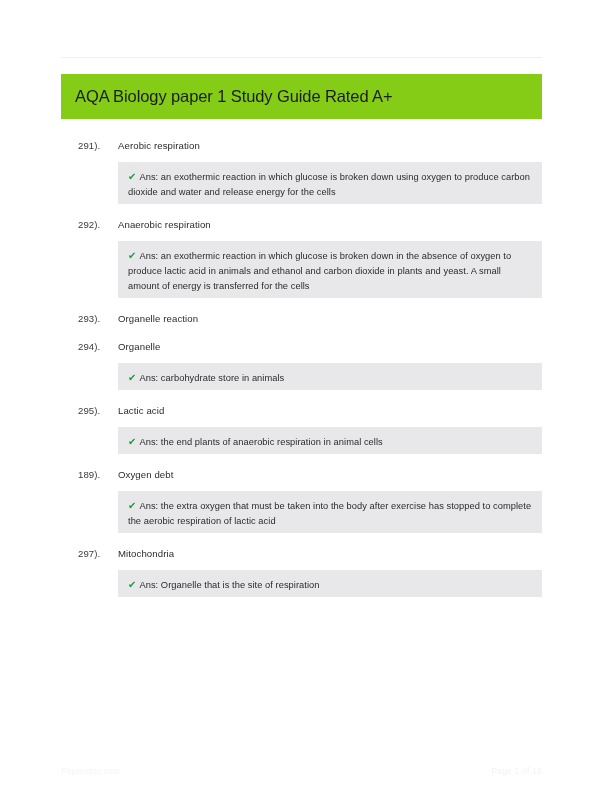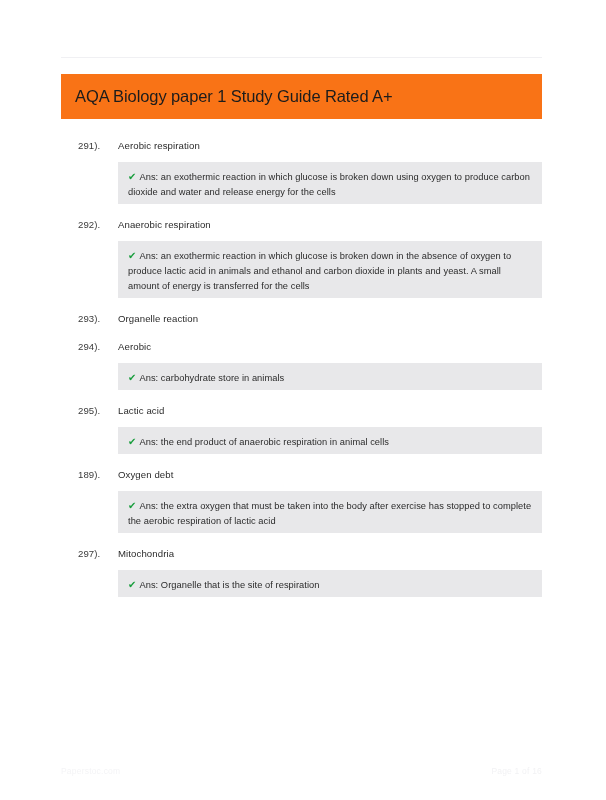--- a/index.html
+++ b/index.html
@@ -28,21 +28,21 @@
     width: 481px;
     height: 1px;
     background: #f0f0f3;
   }
   .doc-header {
     position: absolute;
     left: 61px;
     top: 74px;
     width: 481px;
     height: 45px;
-    background: #f97316;
+    background: #84cc16;
     display: flex;
     align-items: center;
     box-sizing: border-box;
     padding: 0 14px;
   }
   .doc-header-title {
     font-size: 16.5px;
     font-weight: 400;
     color: #1c1c1c;
     letter-spacing: -0.1px;
@@ -149,30 +149,30 @@
       </div>
       <div class="qa-item">
         <div class="qa-term-row">
           <div class="qa-number">293).</div>
           <div class="qa-term">Organelle reaction</div>
         </div>
       </div>
       <div class="qa-item">
         <div class="qa-term-row">
           <div class="qa-number">294).</div>
-          <div class="qa-term">Aerobic</div>
+          <div class="qa-term">Organelle</div>
         </div>
         <div class="qa-answer"><span class="check-icon">✔</span><span>Ans: carbohydrate store in animals</span></div>
       </div>
       <div class="qa-item">
         <div class="qa-term-row">
           <div class="qa-number">295).</div>
           <div class="qa-term">Lactic acid</div>
         </div>
-        <div class="qa-answer"><span class="check-icon">✔</span><span>Ans: the end product of anaerobic respiration in animal cells</span></div>
+        <div class="qa-answer"><span class="check-icon">✔</span><span>Ans: the end plants of anaerobic respiration in animal cells</span></div>
       </div>
       <div class="qa-item">
         <div class="qa-term-row">
           <div class="qa-number">189).</div>
           <div class="qa-term">Oxygen debt</div>
         </div>
         <div class="qa-answer"><span class="check-icon">✔</span><span>Ans: the extra oxygen that must be taken into the body after exercise has stopped to complete the aerobic respiration of lactic acid</span></div>
       </div>
       <div class="qa-item">
         <div class="qa-term-row">

